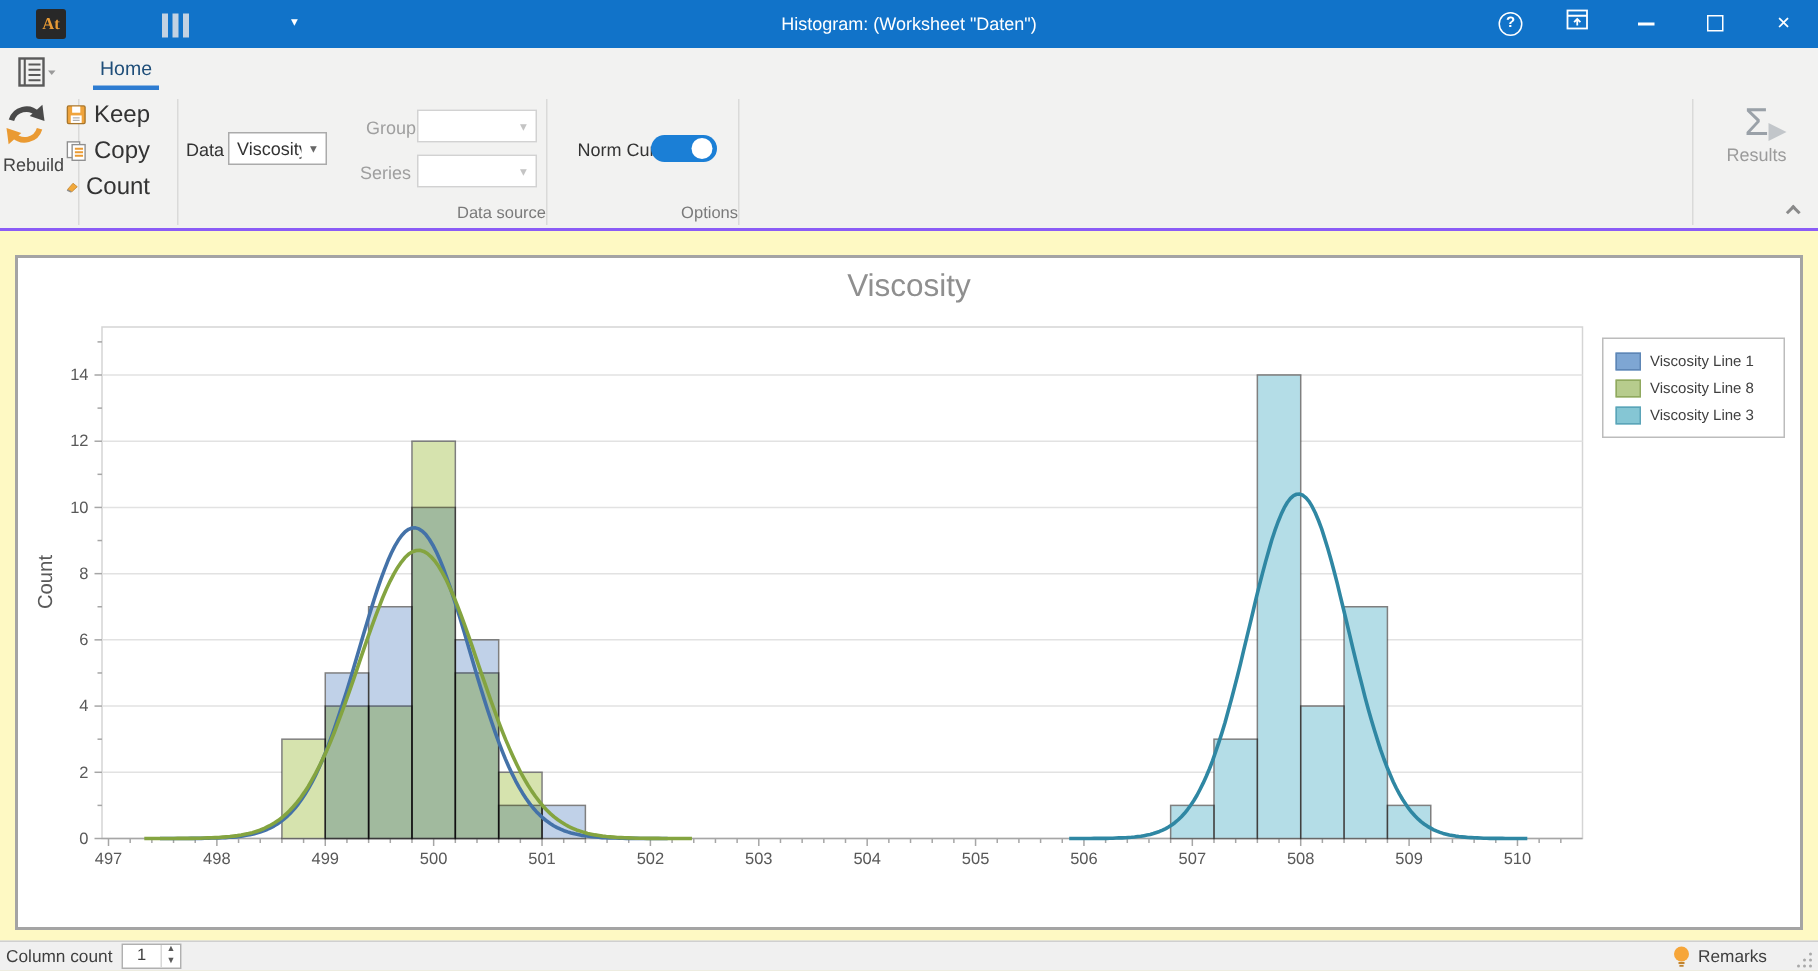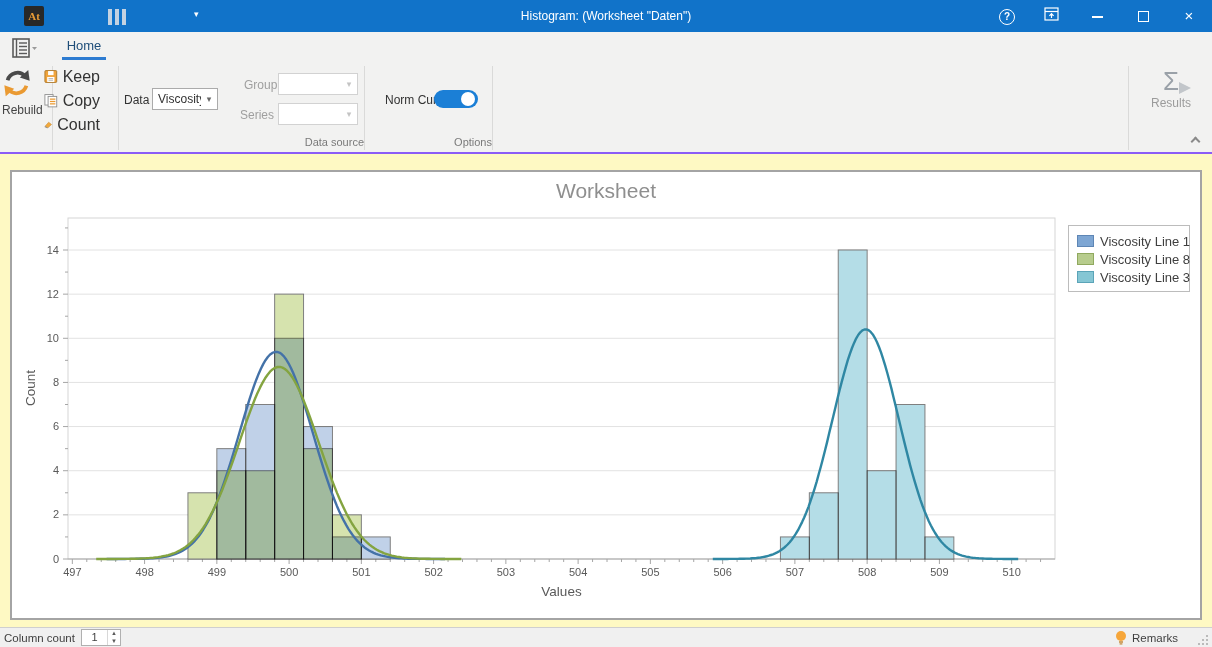--- a/index.html
+++ b/index.html
@@ -53,21 +53,21 @@
   
   .panel { position:absolute; left:10px; top:170px; width:1192px; height:450px; background:#fff; border:2px solid #a4a4a4; }
   .chart-title { position:absolute; top:7px; left:0; width:100%; text-align:center; font-size:21px; color:#8f8f8f; }
   #chart-svg { position:absolute; left:0; top:0; }
   svg text { font-family:"Liberation Sans", sans-serif; font-size:11px; fill:#595959; }
   .ylabel { position:absolute; left:18px; top:216px; transform:translate(-50%,-50%) rotate(-90deg); font-size:13.5px; color:#595959; white-space:nowrap; }
   .xlabel { position:absolute; left:56px; top:412px; width:987px; text-align:center; font-size:13.5px; color:#595959; }
   .legend { position:absolute; left:1056px; top:53px; width:122px; background:#fff; border:1px solid #bcbcbc; padding:6px 6px 5px 8px; }
   .legend-item { display:flex; align-items:center; gap:6px; height:18px; }
   .legend-swatch { width:17px; height:12px; flex:none; }
-  .legend-label { font-size:13px; color:#3f3f3f; white-space:nowrap; }
+  .legend-label { font-size:10px; color:#3f3f3f; white-space:nowrap; }
 
   
   .statusbar { position:absolute; bottom:0; left:0; width:100%; height:20px; background:#f0f0f0; border-top:1px solid #cfcfcf; display:flex; align-items:center; font-size:11.5px; color:#3f3f3f; }
   .sb-label { margin-left:4px; }
   .spinbox { margin-left:6px; width:40px; height:17px; background:#fff; border:1px solid #b0b0b0; display:flex; }
   .spin-val { flex:1; text-align:center; line-height:15px; font-size:11px; }
   .spin-btns { width:13px; border-left:1px solid #d8d8d8; display:flex; flex-direction:column; }
   .spin-btns span { flex:1; font-size:6px; line-height:7px; text-align:center; color:#5a5a5a; }
   .sb-right { margin-left:auto; display:flex; align-items:center; gap:5px; }
   .remarks { display:flex; align-items:center; gap:5px; }
@@ -185,21 +185,21 @@
     <div class="results-btn">
       <div class="sigma">Σ<div class="sig-arrow"></div></div>
       <div>Results</div>
     </div>
     <div class="collapse-chevron">
         <i></i>
       </div>
   </div>
 
   <div class="panel">
-    <div class="chart-title">Worksheet</div>
+    <div class="chart-title">Viscosity</div>
     <svg id="chart-svg" width="1188" height="446">
         <rect x="56" y="46" width="987" height="341" fill="#fff" stroke="#d5d5d5"></rect>
         <line x1="56" y1="342.85760517799355" x2="1043" y2="342.85760517799355" stroke="#e2e2e2"></line>
         <line x1="56" y1="298.71521035598704" x2="1043" y2="298.71521035598704" stroke="#e2e2e2"></line>
         <line x1="56" y1="254.5728155339806" x2="1043" y2="254.5728155339806" stroke="#e2e2e2"></line>
         <line x1="56" y1="210.4304207119741" x2="1043" y2="210.4304207119741" stroke="#e2e2e2"></line>
         <line x1="56" y1="166.28802588996763" x2="1043" y2="166.28802588996763" stroke="#e2e2e2"></line>
         <line x1="56" y1="122.14563106796118" x2="1043" y2="122.14563106796118" stroke="#e2e2e2"></line>
         <line x1="56" y1="78.00323624595467" x2="1043" y2="78.00323624595467" stroke="#e2e2e2"></line>
         <line x1="51" y1="387" x2="56" y2="387" stroke="#a6a6a6"></line>
@@ -343,21 +343,20 @@
         <rect x="797.3338213762792" y="320.7864077669903" width="28.90190336749629" height="66.2135922330097" fill="#b4dde7" stroke="#7f7f7f" stroke-width="1" style="mix-blend-mode: multiply;"></rect>
         <rect x="826.2357247437778" y="78.00323624595467" width="28.90190336749629" height="308.99676375404533" fill="#b4dde7" stroke="#7f7f7f" stroke-width="1" style="mix-blend-mode: multiply;"></rect>
         <rect x="855.1376281112725" y="298.71521035598704" width="28.90190336749629" height="88.28478964401296" fill="#b4dde7" stroke="#7f7f7f" stroke-width="1" style="mix-blend-mode: multiply;"></rect>
         <rect x="884.0395314787672" y="232.50161812297733" width="28.90190336749629" height="154.49838187702267" fill="#b4dde7" stroke="#7f7f7f" stroke-width="1" style="mix-blend-mode: multiply;"></rect>
         <rect x="912.9414348462659" y="364.92880258899675" width="28.90190336749629" height="22.071197411003254" fill="#b4dde7" stroke="#7f7f7f" stroke-width="1" style="mix-blend-mode: multiply;"></rect>
         <path d="M94.6 387.0L96.9 387.0L99.2 387.0L101.5 387.0L103.8 387.0L106.1 387.0L108.4 387.0L110.7 387.0L113.0 387.0L115.3 386.9L117.6 386.9L119.9 386.9L122.2 386.9L124.5 386.8L126.8 386.8L129.1 386.7L131.4 386.7L133.7 386.6L136.0 386.5L138.3 386.4L140.6 386.2L142.9 386.1L145.3 385.9L147.6 385.6L149.9 385.3L152.2 384.9L154.5 384.5L156.8 384.0L159.1 383.4L161.4 382.7L163.7 381.9L166.0 381.0L168.3 379.9L170.6 378.7L172.9 377.3L175.2 375.7L177.5 373.9L179.8 371.9L182.1 369.6L184.4 367.0L186.7 364.2L189.0 361.0L191.3 357.5L193.6 353.7L195.9 349.6L198.2 345.1L200.5 340.2L202.8 335.0L205.1 329.4L207.4 323.5L209.7 317.2L212.0 310.6L214.3 303.7L216.6 296.6L219.0 289.2L221.3 281.6L223.6 273.9L225.9 266.0L228.2 258.2L230.5 250.4L232.8 242.6L235.1 235.1L237.4 227.7L239.7 220.6L242.0 213.9L244.3 207.7L246.6 201.9L248.9 196.7L251.2 192.1L253.5 188.2L255.8 185.0L258.1 182.5L260.4 180.9L262.7 180.0L265.0 179.9L267.3 180.6L269.6 182.1L271.9 184.4L274.2 187.5L276.5 191.3L278.8 195.7L281.1 200.8L283.4 206.5L285.7 212.7L288.0 219.3L290.3 226.3L292.7 233.6L295.0 241.1L297.3 248.8L299.6 256.6L301.9 264.5L304.2 272.3L306.5 280.1L308.8 287.7L311.1 295.1L313.4 302.3L315.7 309.2L318.0 315.9L320.3 322.2L322.6 328.2L324.9 333.9L327.2 339.2L329.5 344.1L331.8 348.7L334.1 352.9L336.4 356.8L338.7 360.3L341.0 363.6L343.3 366.5L345.6 369.1L347.9 371.4L350.2 373.5L352.5 375.4L354.8 377.0L357.1 378.5L359.4 379.7L361.7 380.8L364.0 381.8L366.4 382.6L368.7 383.3L371.0 383.9L373.3 384.4L375.6 384.9L377.9 385.2L380.2 385.5L382.5 385.8L384.8 386.0L387.1 386.2L389.4 386.4L391.7 386.5L394.0 386.6L396.3 386.7L398.6 386.7L400.9 386.8L403.2 386.8L405.5 386.9L407.8 386.9L410.1 386.9L412.4 386.9L414.7 387.0L417.0 387.0L419.3 387.0L421.6 387.0L423.9 387.0L426.2 387.0L428.5 387.0L430.8 387.0L433.1 387.0" fill="none" stroke="#4472a8" stroke-width="2.4" stroke-linejoin="round"></path>
         <path d="M84.2 387.0L86.7 387.0L89.1 387.0L91.6 387.0L94.1 387.0L96.6 387.0L99.1 387.0L101.6 387.0L104.0 387.0L106.5 386.9L109.0 386.9L111.5 386.9L114.0 386.9L116.5 386.9L119.0 386.8L121.4 386.8L123.9 386.7L126.4 386.6L128.9 386.5L131.4 386.4L133.9 386.3L136.3 386.1L138.8 385.9L141.3 385.7L143.8 385.4L146.3 385.1L148.8 384.7L151.2 384.2L153.7 383.7L156.2 383.1L158.7 382.3L161.2 381.5L163.7 380.5L166.1 379.3L168.6 378.0L171.1 376.5L173.6 374.9L176.1 373.0L178.6 370.8L181.0 368.5L183.5 365.8L186.0 362.9L188.5 359.7L191.0 356.1L193.5 352.3L195.9 348.1L198.4 343.6L200.9 338.8L203.4 333.6L205.9 328.1L208.4 322.3L210.9 316.2L213.3 309.8L215.8 303.1L218.3 296.3L220.8 289.3L223.3 282.1L225.8 274.8L228.2 267.6L230.7 260.3L233.2 253.1L235.7 246.1L238.2 239.3L240.7 232.7L243.1 226.5L245.6 220.7L248.1 215.4L250.6 210.6L253.1 206.3L255.6 202.7L258.0 199.7L260.5 197.4L263.0 195.8L265.5 195.0L268.0 194.9L270.5 195.6L272.9 197.0L275.4 199.2L277.9 202.0L280.4 205.5L282.9 209.7L285.4 214.4L287.8 219.6L290.3 225.3L292.8 231.5L295.3 238.0L297.8 244.7L300.3 251.7L302.8 258.9L305.2 266.1L307.7 273.4L310.2 280.6L312.7 287.8L315.2 294.9L317.7 301.8L320.1 308.5L322.6 314.9L325.1 321.1L327.6 326.9L330.1 332.5L332.6 337.8L335.0 342.7L337.5 347.2L340.0 351.5L342.5 355.4L345.0 359.0L347.5 362.3L349.9 365.3L352.4 368.0L354.9 370.4L357.4 372.6L359.9 374.5L362.4 376.2L364.8 377.7L367.3 379.1L369.8 380.2L372.3 381.3L374.8 382.1L377.3 382.9L379.7 383.6L382.2 384.1L384.7 384.6L387.2 385.0L389.7 385.4L392.2 385.7L394.6 385.9L397.1 386.1L399.6 386.3L402.1 386.4L404.6 386.5L407.1 386.6L409.6 386.7L412.0 386.8L414.5 386.8L417.0 386.8L419.5 386.9L422.0 386.9L424.5 386.9L426.9 386.9L429.4 387.0L431.9 387.0L434.4 387.0L436.9 387.0L439.4 387.0L441.8 387.0L444.3 387.0L446.8 387.0L449.3 387.0" fill="none" stroke="#84a440" stroke-width="2.4" stroke-linejoin="round"></path>
         <path d="M700.8 387.0L702.9 387.0L705.0 387.0L707.0 387.0L709.1 387.0L711.2 387.0L713.3 387.0L715.3 387.0L717.4 386.9L719.5 386.9L721.6 386.9L723.7 386.9L725.7 386.9L727.8 386.8L729.9 386.8L732.0 386.7L734.0 386.6L736.1 386.6L738.2 386.5L740.3 386.3L742.3 386.2L744.4 386.0L746.5 385.7L748.6 385.5L750.7 385.1L752.7 384.7L754.8 384.3L756.9 383.7L759.0 383.0L761.0 382.3L763.1 381.4L765.2 380.4L767.3 379.2L769.4 377.8L771.4 376.3L773.5 374.5L775.6 372.5L777.7 370.2L779.7 367.7L781.8 364.8L783.9 361.7L786.0 358.2L788.0 354.3L790.1 350.1L792.2 345.5L794.3 340.5L796.4 335.1L798.4 329.3L800.5 323.1L802.6 316.6L804.7 309.6L806.7 302.3L808.8 294.7L810.9 286.7L813.0 278.5L815.1 270.1L817.1 261.6L819.2 252.9L821.3 244.2L823.4 235.5L825.4 226.9L827.5 218.5L829.6 210.4L831.7 202.6L833.8 195.1L835.8 188.2L837.9 181.8L840.0 176.0L842.1 170.9L844.1 166.6L846.2 163.0L848.3 160.3L850.4 158.4L852.4 157.5L854.5 157.4L856.6 158.2L858.7 159.9L860.8 162.4L862.8 165.8L864.9 170.0L867.0 175.0L869.1 180.6L871.1 186.9L873.2 193.7L875.3 201.0L877.4 208.8L879.5 216.9L881.5 225.2L883.6 233.8L885.7 242.5L887.8 251.2L889.8 259.8L891.9 268.4L894.0 276.9L896.1 285.1L898.1 293.1L900.2 300.8L902.3 308.2L904.4 315.2L906.5 321.9L908.5 328.1L910.6 334.0L912.7 339.5L914.8 344.5L916.8 349.2L918.9 353.5L921.0 357.4L923.1 361.0L925.2 364.2L927.2 367.1L929.3 369.7L931.4 372.0L933.5 374.1L935.5 375.9L937.6 377.5L939.7 378.9L941.8 380.1L943.8 381.2L945.9 382.1L948.0 382.9L950.1 383.6L952.2 384.1L954.2 384.6L956.3 385.0L958.4 385.4L960.5 385.7L962.5 385.9L964.6 386.1L966.7 386.3L968.8 386.4L970.9 386.5L972.9 386.6L975.0 386.7L977.1 386.8L979.2 386.8L981.2 386.9L983.3 386.9L985.4 386.9L987.5 386.9L989.5 386.9L991.6 387.0L993.7 387.0L995.8 387.0L997.9 387.0L999.9 387.0L1002.0 387.0L1004.1 387.0L1006.2 387.0" fill="none" stroke="#2f87a3" stroke-width="2.4" stroke-linejoin="round"></path>
       </svg>
     <div class="ylabel">Count</div>
-    <div class="xlabel">Values</div>
     <div class="legend" id="legend-items">
         <div class="legend-item">
           <span class="legend-swatch" style="background: rgb(126, 166, 211); border: 1px solid rgb(94, 134, 181);"></span>
           <span class="legend-label">Viscosity Line 1</span>
         </div>
         <div class="legend-item">
           <span class="legend-swatch" style="background: rgb(183, 204, 141); border: 1px solid rgb(144, 169, 95);"></span>
           <span class="legend-label">Viscosity Line 8</span>
         </div>
         <div class="legend-item">

